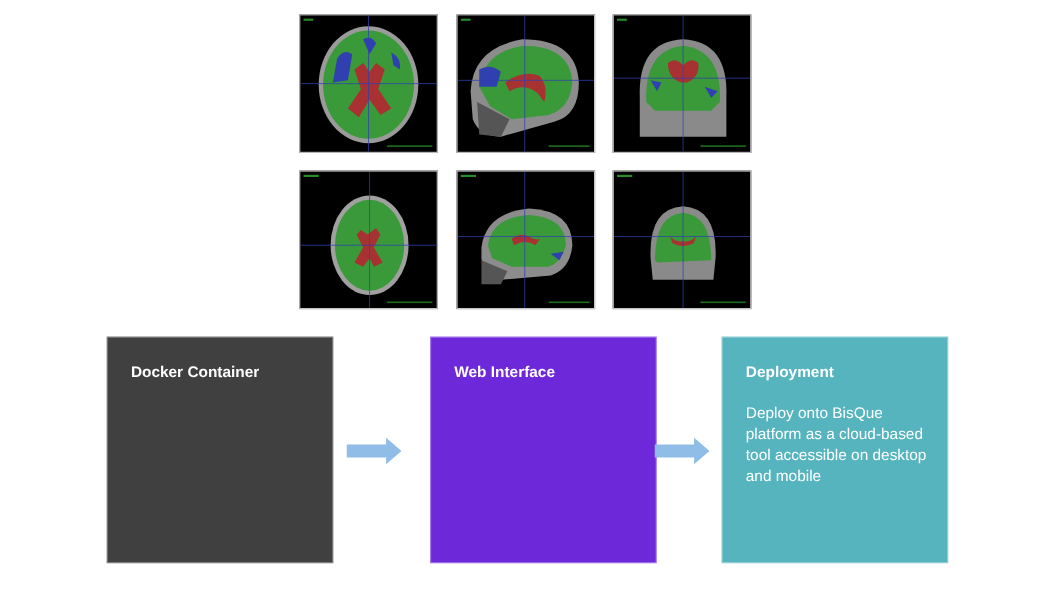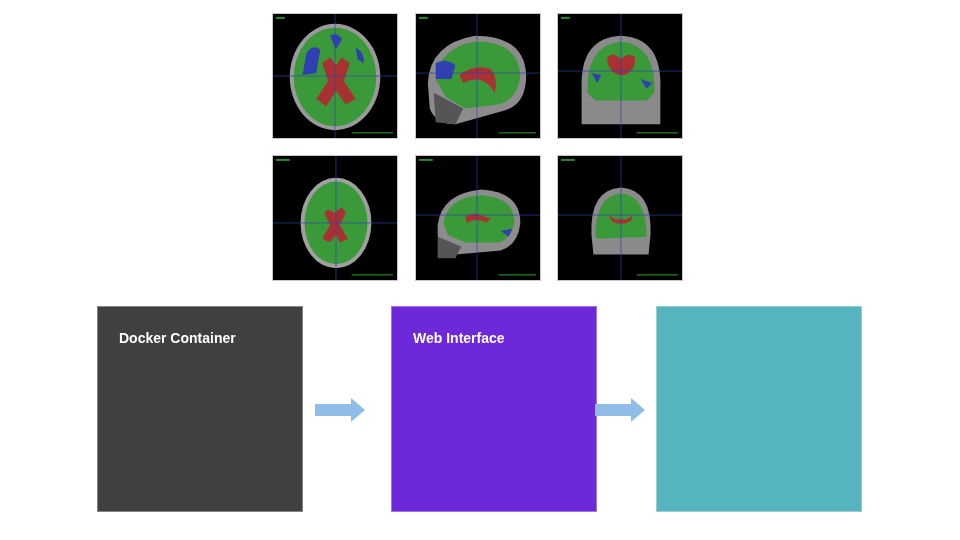--- a/index.html
+++ b/index.html
@@ -113,13 +113,15 @@
   <p class="title">Web Interface</p>
 </div>
 
 <div class="arrow" style="left:595px;">
   <svg viewBox="0 0 50 24">
       <polygon class="arrow-poly" points="0,6 36,6 36,0 50,12 36,24 36,18 0,18" fill="#8fbde8"></polygon>
     </svg>
 </div>
 
 <div class="box" id="box2" style="left: 656px; background: rgb(86, 180, 191);">
+  <p class="title">Deployment</p>
+  <p class="body">Deploy onto BisQue platform as a cloud-based tool accessible on desktop and mobile</p>
 </div>
 
 </body></html>

